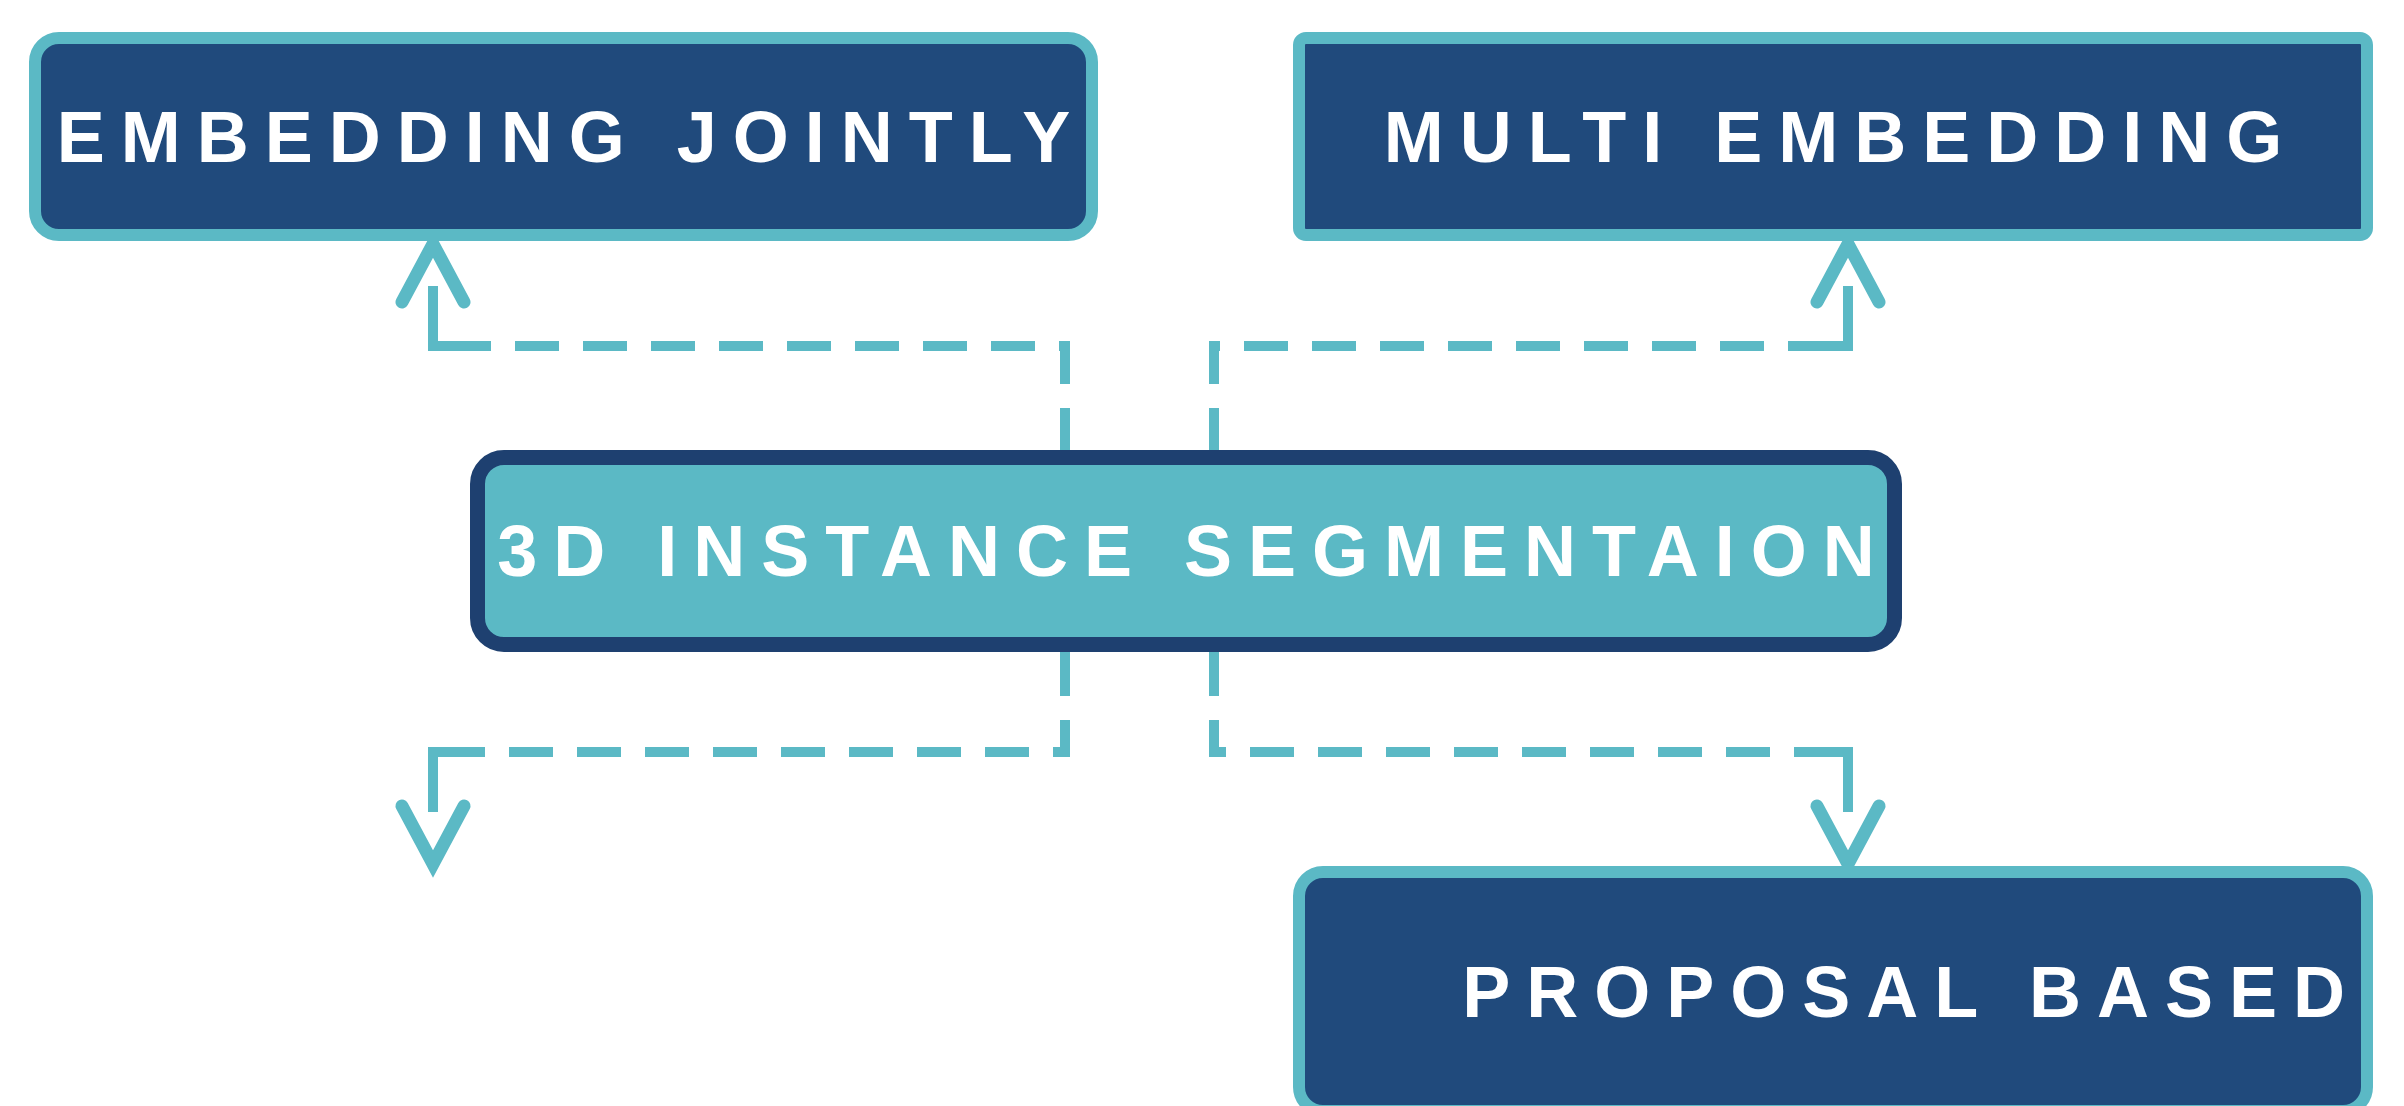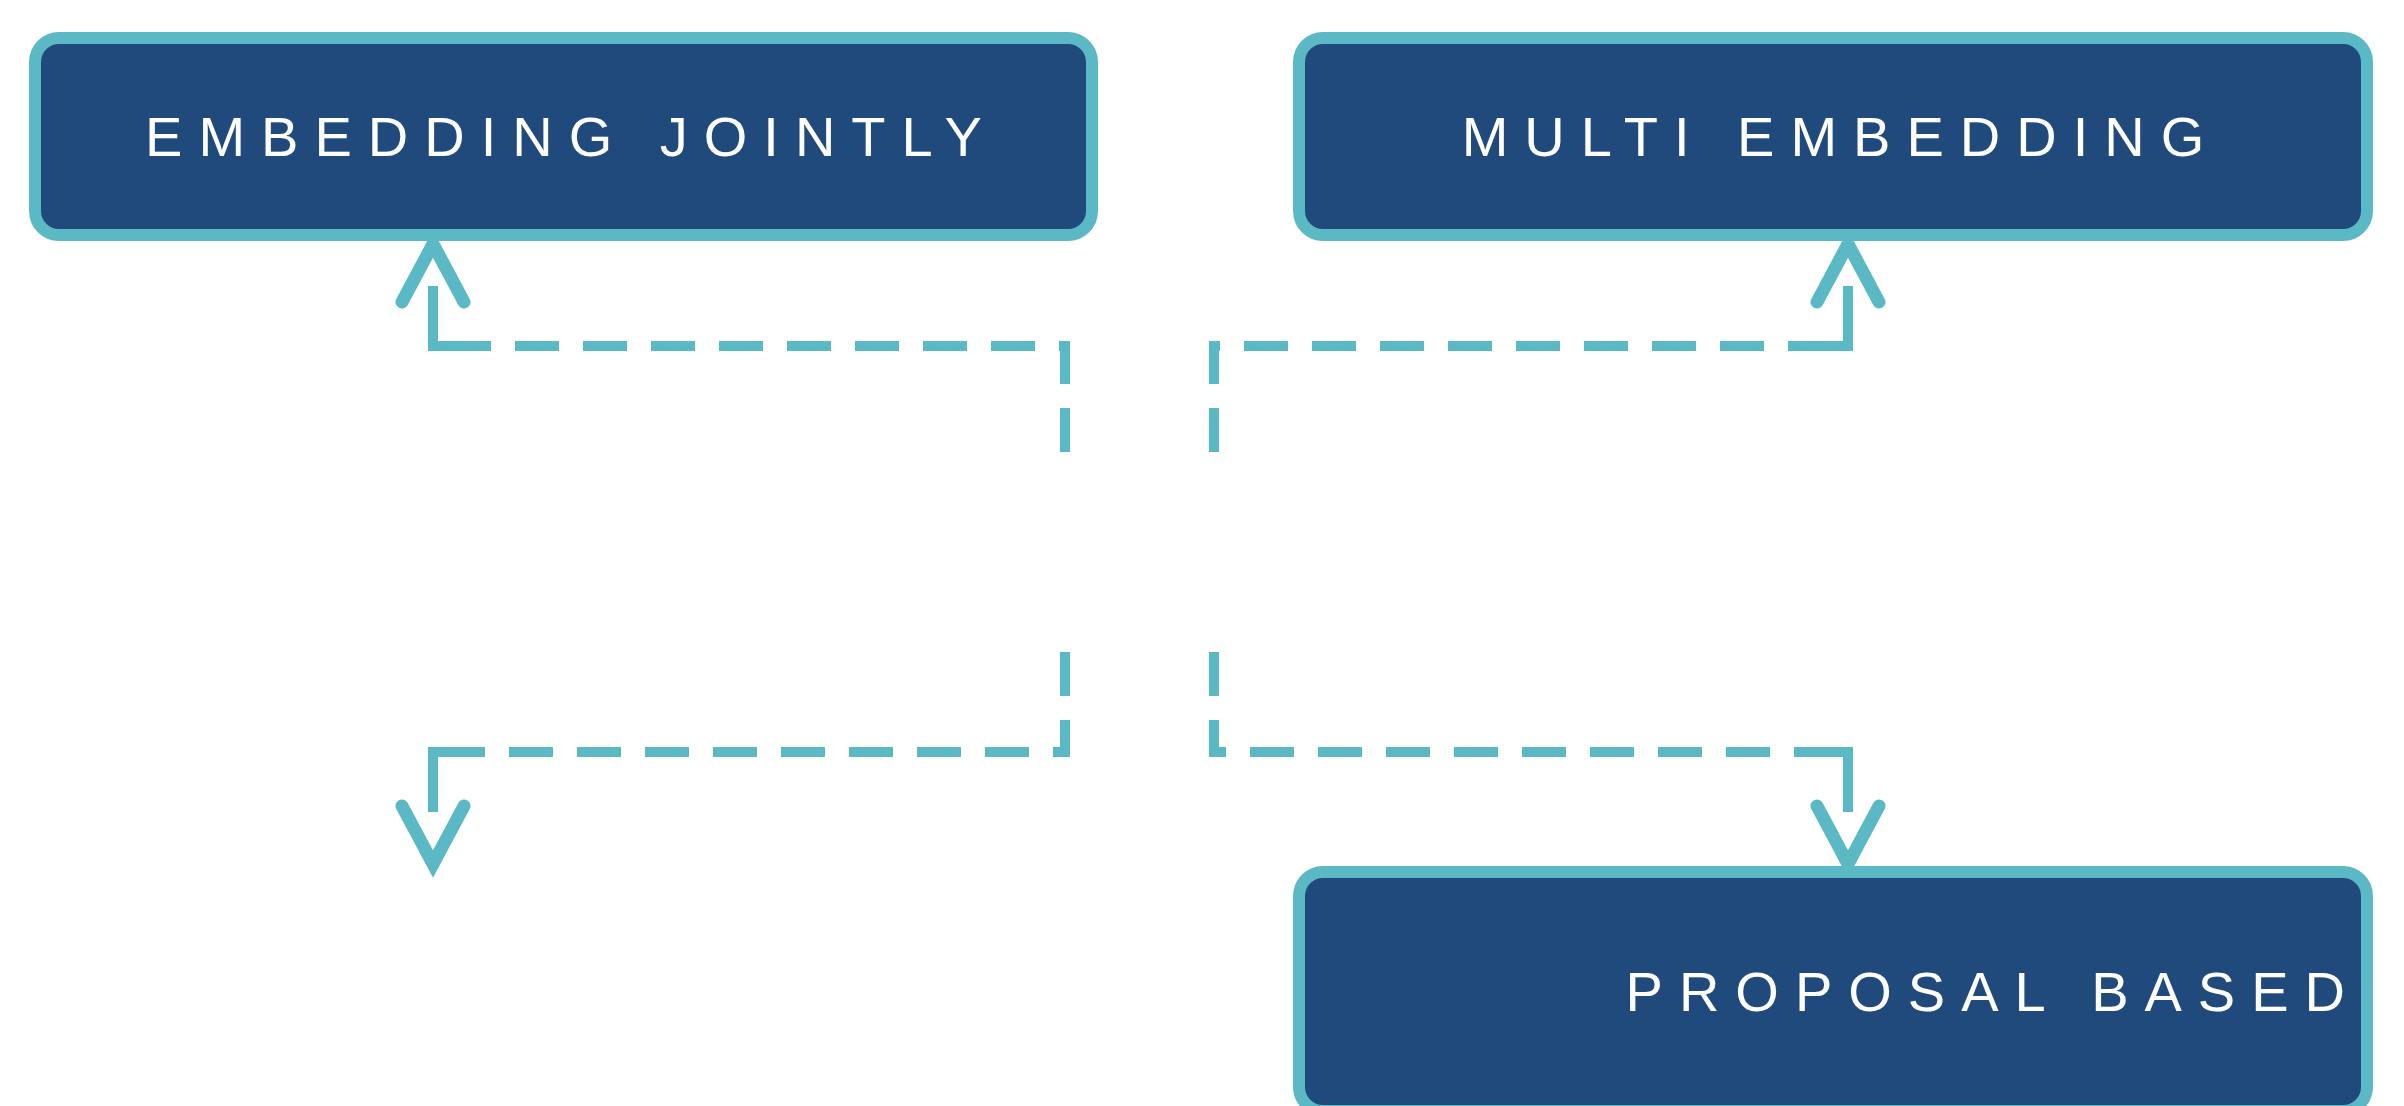--- a/index.html
+++ b/index.html
@@ -24,39 +24,39 @@
   }
   .node {
     position: absolute;
     box-sizing: border-box;
     display: flex;
     align-items: center;
     justify-content: center;
   }
   .node .label {
     color: var(--text-color, #ffffff);
-    font-weight: normal;
-    font-size: 56px;
+    font-weight: bold;
+    font-size: 72px;
     letter-spacing: 16px;
     white-space: nowrap;
     text-align: center;
     padding-left: 16px; 
   }
   .node.outer {
     background: var(--navy, #204A7C);
     border: 12px solid var(--teal, #5BB9C5);
     border-radius: 30px;
   }
   .node.center {
     background: var(--teal, #5BB9C5);
     border: 15px solid var(--navy-dark, #1E4070);
     border-radius: 34px;
   }
   .node.top-left     { left: 29px;   top: 32px;  width: 1069px; height: 209px; }
-  .node.top-right    { left: 1293px; top: 32px;  width: 1080px; height: 209px; }
+  .node.top-right    { left: 1293px; top: 32px;  width: 1080px; height: 209px; border-radius: 13px; }
   .node.center-box   { left: 470px;  top: 450px; width: 1432px; height: 202px; }
   .node.bottom-left  { left: 29px;   top: 866px; width: 1071px; height: 215px; }
   .node.bottom-right { left: 1293px; top: 866px; width: 1080px; height: 251px; justify-content: flex-end; }
 
   .dashed-line {
     stroke: var(--teal, #5BB9C5);
     stroke-width: 10;
     fill: none;
     stroke-dasharray: 44 24;
   }
@@ -106,19 +106,22 @@
   </svg>
 
   <div class="node outer top-left">
     <span class="label">EMBEDDING JOINTLY</span>
   </div>
 
   <div class="node outer top-right">
     <span class="label">MULTI EMBEDDING</span>
   </div>
 
+  <div class="node center center-box">
+    <span class="label">3D INSTANCE SEGMENTAION</span>
+  </div>
 
 
   <div class="node outer bottom-right">
     <span class="label">PROPOSAL BASED</span>
   </div>
 
 </div>
 
 </body></html>

